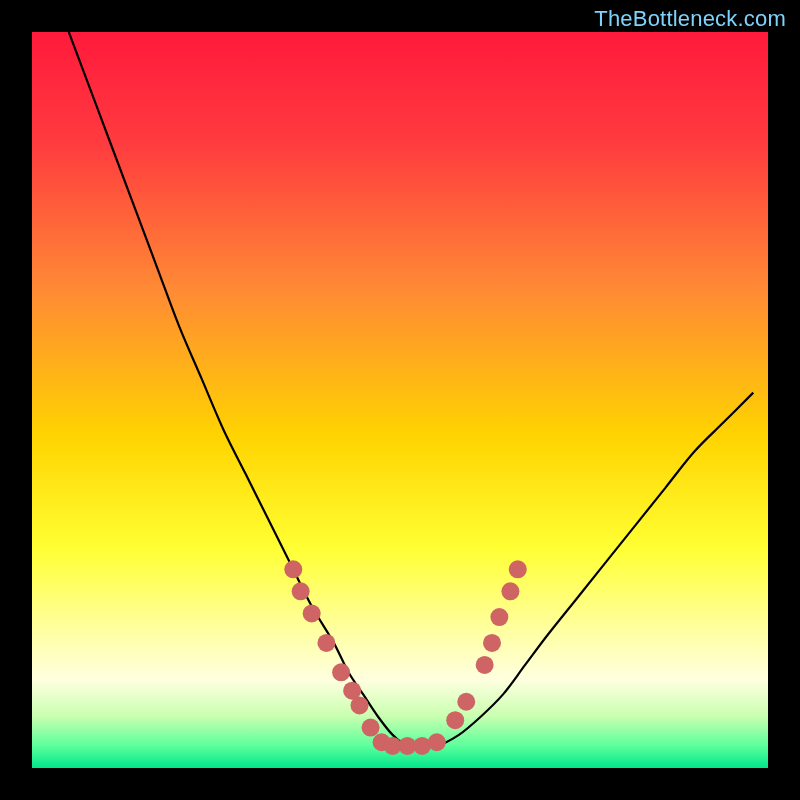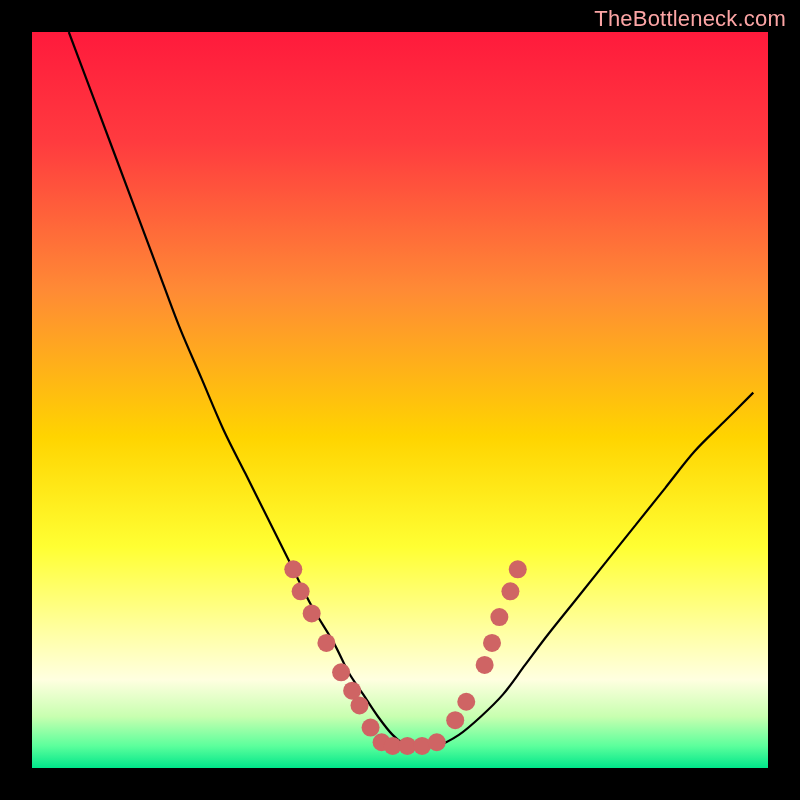--- a/index.html
+++ b/index.html
@@ -23,21 +23,21 @@
     position: absolute;
     top: 32px;
     left: 32px;
     width: 736px;
     height: 736px;
   }
   .watermark {
     position: absolute;
     top: 6px;
     right: 14px;
-    color: #fca5a5;
+    color: #7dd3fc;
     font-size: 22px;
     font-weight: 400;
     letter-spacing: 0.2px;
   }
 </style>
 </head>
 <body>
 
 <div class="frame">
   <div class="watermark">TheBottleneck.com</div>

